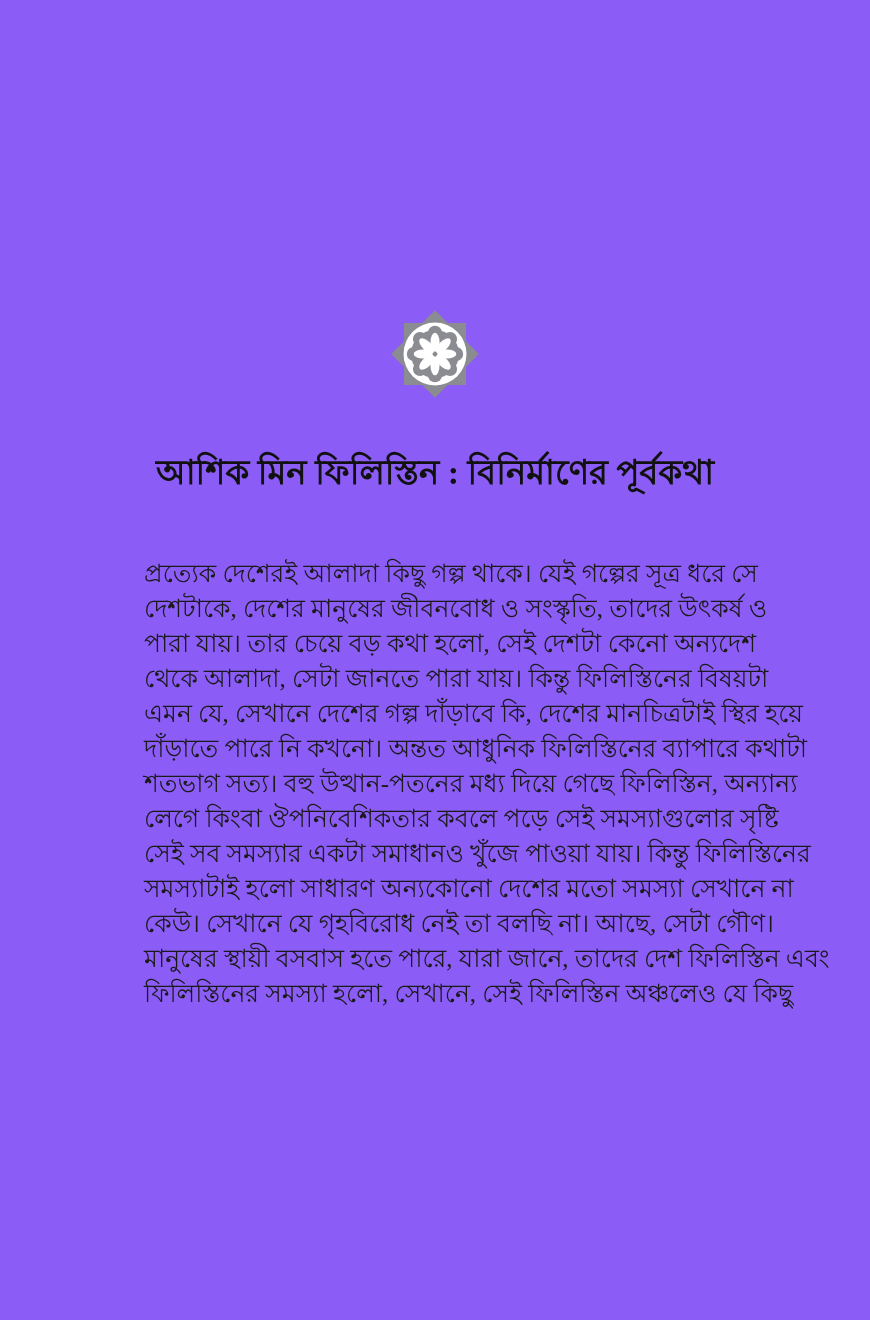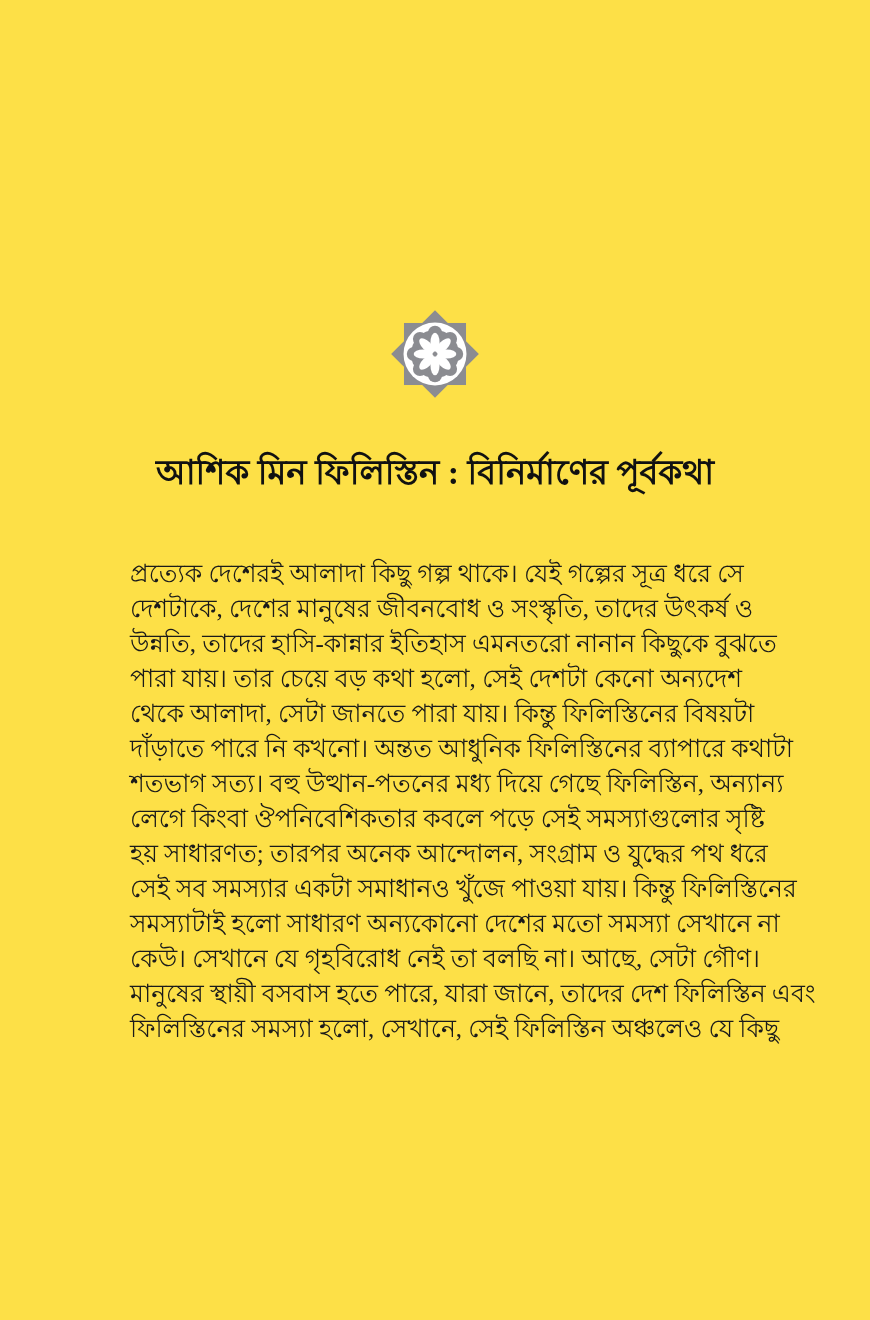--- a/index.html
+++ b/index.html
@@ -4,21 +4,21 @@
 <style>
   * { margin: 0; padding: 0; box-sizing: border-box; }
   html, body { background: #ffffff; }
   body { font-family: "Liberation Serif", "DejaVu Serif", serif; }
 
   .page {
     position: relative;
     width: 870px;
     height: 1320px;
     margin: 0 auto;
-    background: #fde047;
+    background: #8b5cf6;
     overflow: hidden;
   }
 
   .ornament {
     position: absolute;
     top: 307px;
     left: 50%;
     transform: translateX(-50%);
     width: 94px;
     height: 94px;
@@ -33,21 +33,21 @@
     text-align: center;
     font-size: 34px;
     font-weight: 700;
     color: #111111;
     font-family: "Liberation Serif", "DejaVu Serif", serif;
   }
 
   .body-text {
     position: absolute;
     top: 556px;
-    left: 130px;
+    left: 144px;
     width: 612px;
     color: #1a1a1a;
     font-size: 25px;
     font-family: "Liberation Serif", "DejaVu Serif", serif;
   }
 
   .text-line {
     height: 35px;
     line-height: 35px;
     text-align: justify;
@@ -95,27 +95,26 @@
         <ellipse cx="50" cy="37.5" rx="4.8" ry="10.2" transform="rotate(315 50 50)"></ellipse>
       </g>
     </svg>
   </div>
 
   <h1 class="chapter-title">আশিক মিন ফিলিস্তিন : বিনির্মাণের পূর্বকথা</h1>
 
   <div class="body-text">
     <div class="text-line">প্রত্যেক দেশেরই আলাদা কিছু গল্প থাকে। যেই গল্পের সূত্র ধরে সে</div>
     <div class="text-line">দেশটাকে, দেশের মানুষের জীবনবোধ ও সংস্কৃতি,  তাদের উৎকর্ষ ও</div>
-    <div class="text-line">উন্নতি, তাদের হাসি-কান্নার ইতিহাস এমনতরো নানান কিছুকে বুঝতে</div>
     <div class="text-line">পারা যায়। তার চেয়ে বড় কথা হলো, সেই দেশটা কেনো অন্যদেশ</div>
     <div class="text-line">থেকে আলাদা, সেটা জানতে পারা যায়। কিন্তু ফিলিস্তিনের বিষয়টা</div>
+    <div class="text-line">এমন যে, সেখানে দেশের গল্প দাঁড়াবে কি, দেশের মানচিত্রটাই স্থির হয়ে</div>
     <div class="text-line">দাঁড়াতে পারে নি কখনো। অন্তত আধুনিক ফিলিস্তিনের ব্যাপারে কথাটা</div>
     <div class="text-line">শতভাগ সত্য। বহু উত্থান-পতনের মধ্য দিয়ে গেছে ফিলিস্তিন, অন্যান্য</div>
     <div class="text-line">লেগে কিংবা ঔপনিবেশিকতার কবলে পড়ে সেই সমস্যাগুলোর সৃষ্টি</div>
-    <div class="text-line">হয় সাধারণত; তারপর অনেক আন্দোলন, সংগ্রাম ও যুদ্ধের পথ ধরে</div>
     <div class="text-line">সেই সব সমস্যার একটা সমাধানও খুঁজে পাওয়া যায়। কিন্তু ফিলিস্তিনের</div>
     <div class="text-line">সমস্যাটাই হলো সাধারণ অন্যকোনো দেশের মতো সমস্যা সেখানে না</div>
     <div class="text-line">কেউ। সেখানে যে গৃহবিরোধ নেই তা বলছি না। আছে, সেটা গৌণ।</div>
     <div class="text-line">মানুষের স্থায়ী বসবাস হতে পারে, যারা জানে, তাদের দেশ ফিলিস্তিন এবং</div>
     <div class="text-line">ফিলিস্তিনের সমস্যা হলো, সেখানে, সেই ফিলিস্তিন অঞ্চলেও যে কিছু</div>
   </div>
 
 </div>
 
 </body></html>

